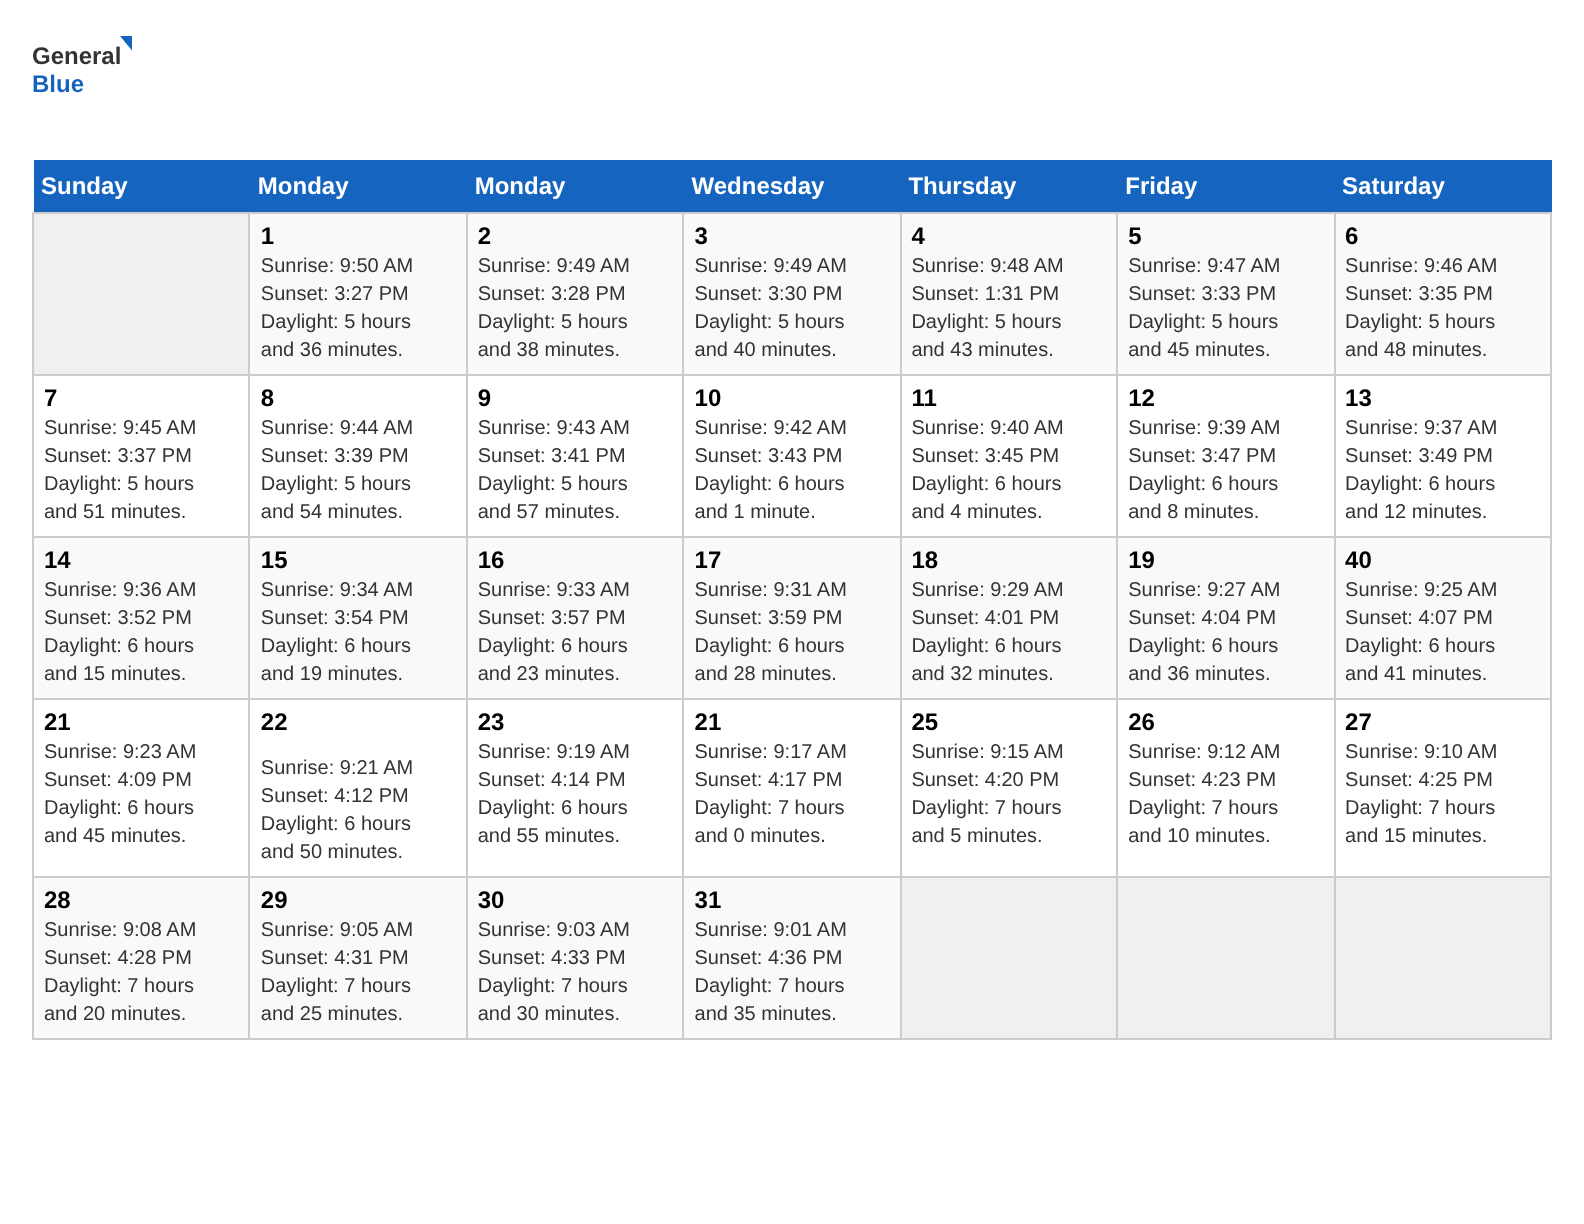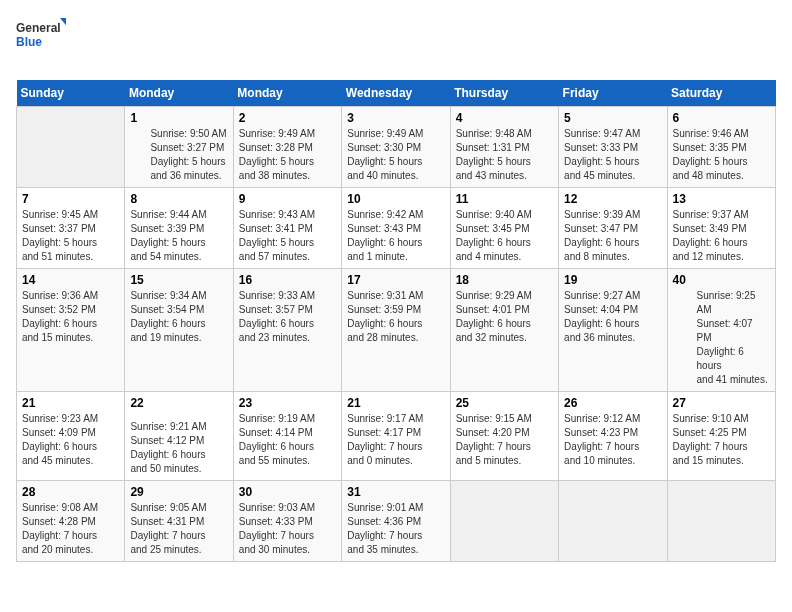--- a/index.html
+++ b/index.html
@@ -98,21 +98,21 @@
         <th>Thursday</th>
         <th>Friday</th>
         <th>Saturday</th>
       </tr>
   </thead>
   <tbody id="calendar-body">
       <tr>
         <td class="empty-cell"></td>
         <td>
           <span class="day-num">1</span>
-          <div class="day-info" style="white-space: pre-line; margin-left: 20px;">Sunrise: 9:50 AM
+          <div class="day-info" style="white-space: pre-line;">Sunrise: 9:50 AM
 Sunset: 3:27 PM
 Daylight: 5 hours
 and 36 minutes.</div>
         </td>
         <td>
           <span class="day-num">2</span>
           <div class="day-info" style="white-space: pre-line;">Sunrise: 9:49 AM
 Sunset: 3:28 PM
 Daylight: 5 hours
 and 38 minutes.</div>
@@ -235,21 +235,21 @@
         </td>
         <td>
           <span class="day-num">19</span>
           <div class="day-info" style="white-space: pre-line;">Sunrise: 9:27 AM
 Sunset: 4:04 PM
 Daylight: 6 hours
 and 36 minutes.</div>
         </td>
         <td>
           <span class="day-num">40</span>
-          <div class="day-info" style="white-space: pre-line; margin-left: 24px;">Sunrise: 9:25 AM
+          <div class="day-info" style="white-space: pre-line;">Sunrise: 9:25 AM
 Sunset: 4:07 PM
 Daylight: 6 hours
 and 41 minutes.</div>
         </td>
       </tr>
       <tr>
         <td>
           <span class="day-num">21</span>
           <div class="day-info" style="white-space: pre-line;">Sunrise: 9:23 AM
 Sunset: 4:09 PM

